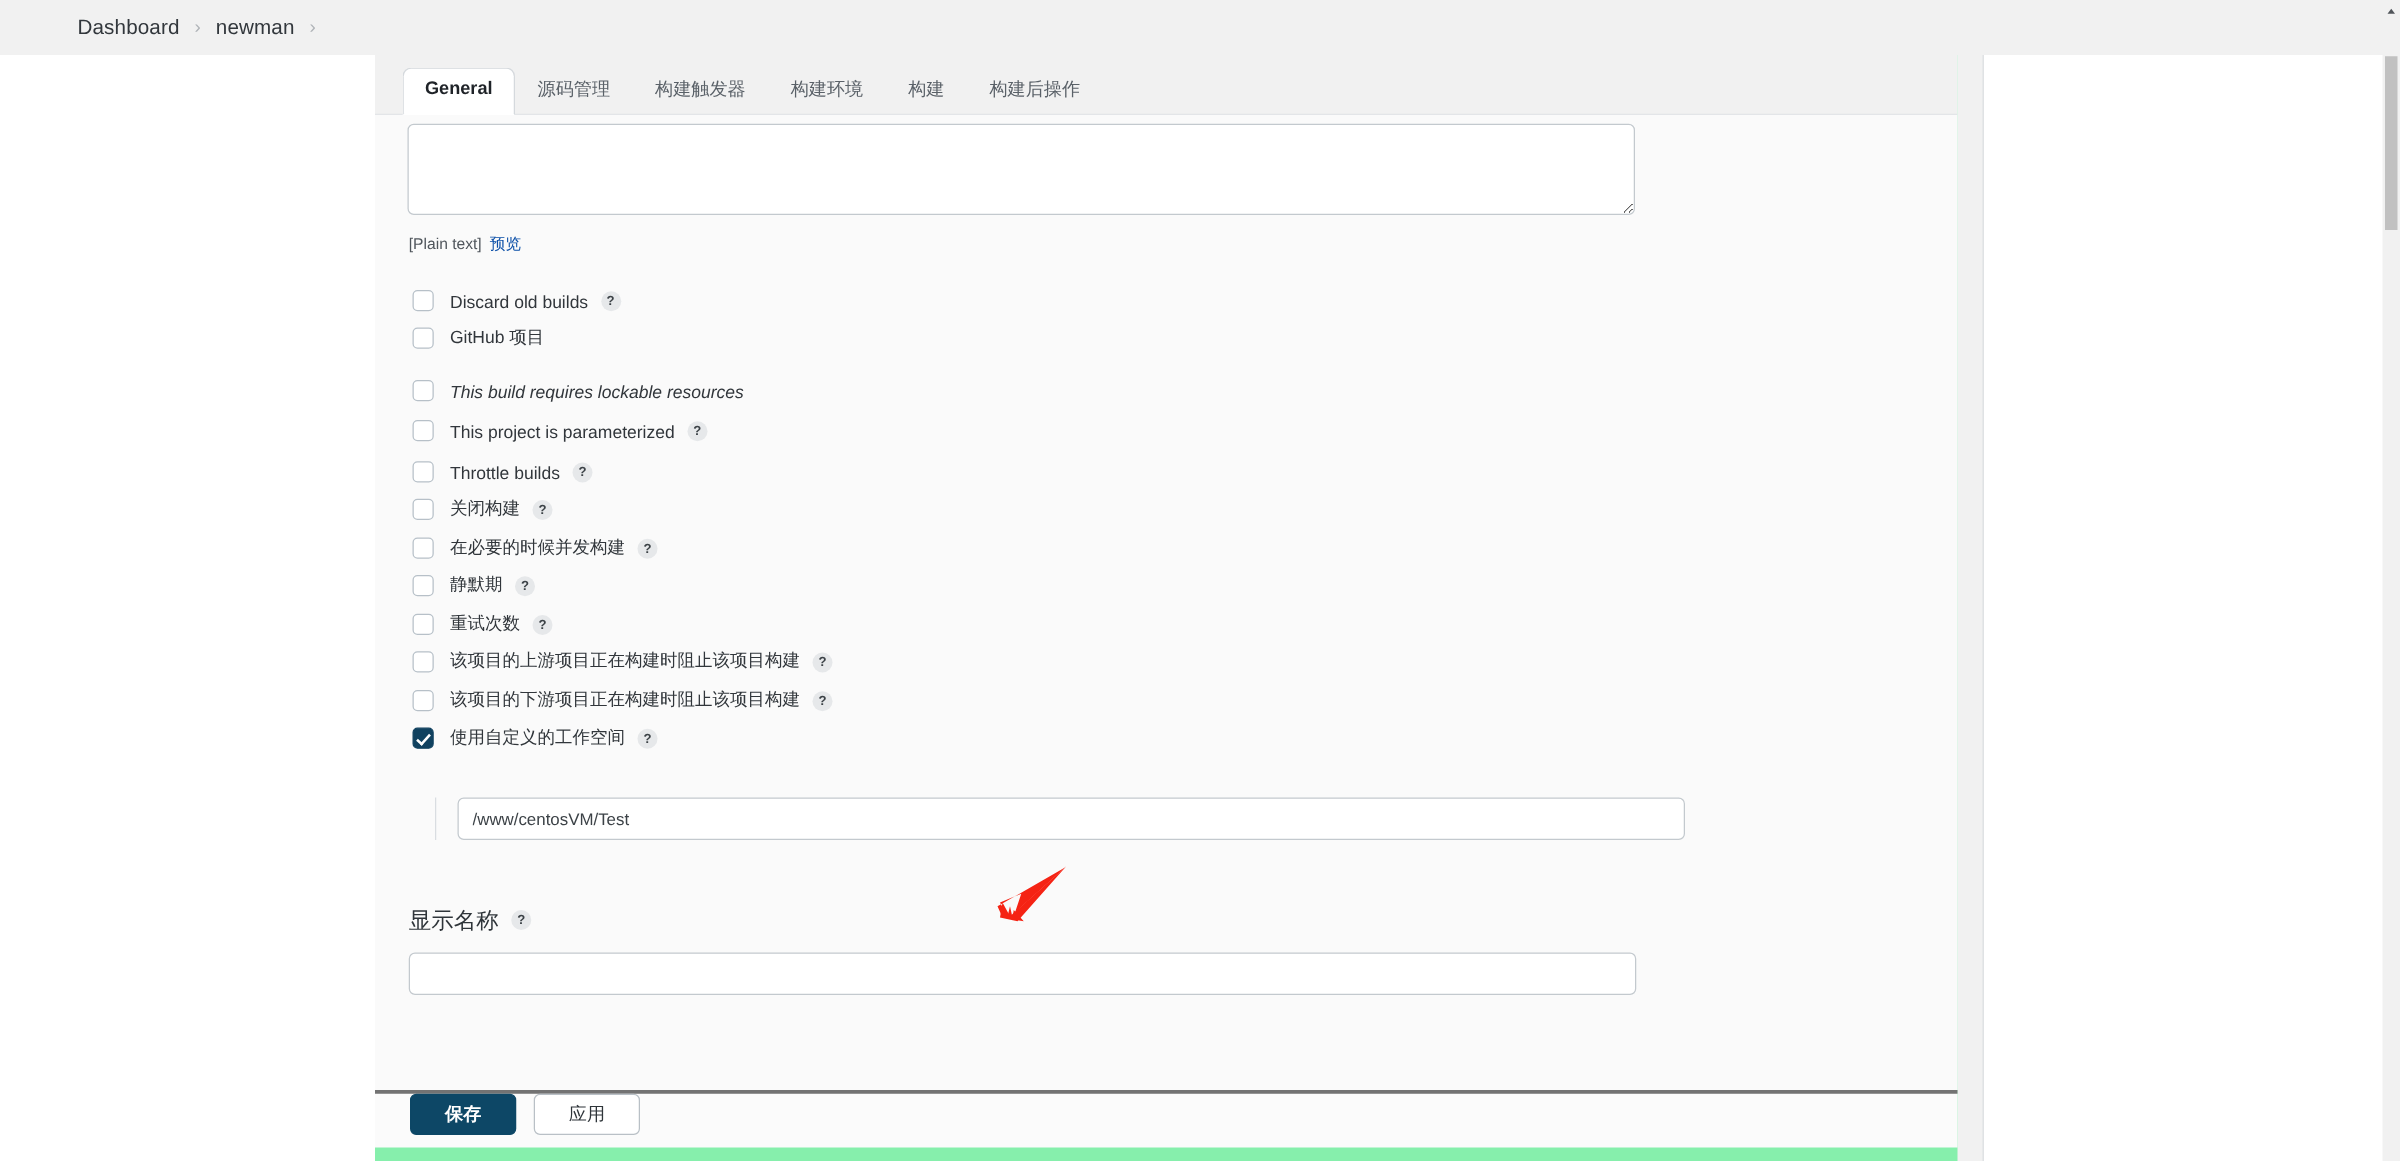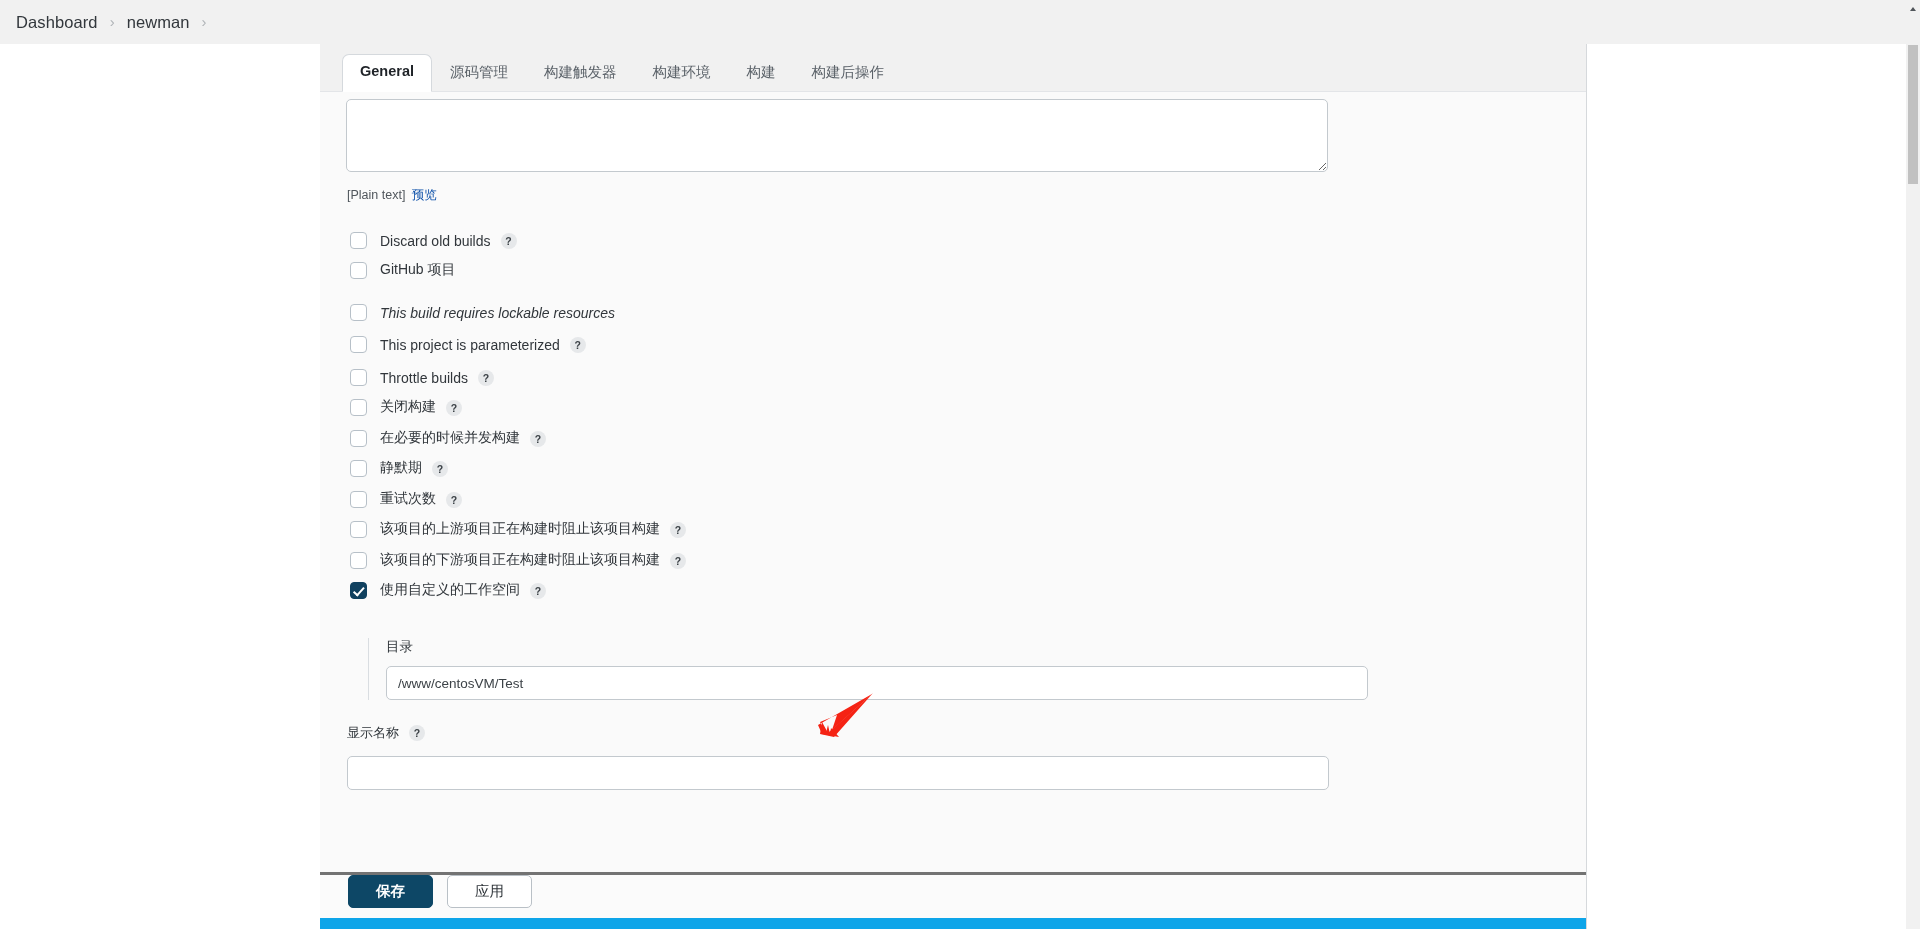--- a/index.html
+++ b/index.html
@@ -18,20 +18,21 @@
   }
 
   
   .breadcrumb-bar {
     height: 44px;
     background: #f1f1f1;
     display: flex;
     align-items: center;
     padding-left: 16px;
     box-sizing: border-box;
+    margin-left: 46px;
   }
   .crumb {
     font-size: 16.5px;
     color: #32373c;
     letter-spacing: .1px;
   }
   .crumb-sep {
     color: #b0b4b8;
     font-size: 15px;
     margin: 0 12px;
@@ -57,25 +58,25 @@
     left: 1586px; top: 0;
     width: 320px;
     height: 885px;
     background: #ffffff;
     border-left: 1px solid #d6d9dc;
   }
 
   
   .config-card {
     position: absolute;
-    left: 320px;
+    left: 300px;
     top: 0;
     width: 1266px;
     height: 885px;
-    background: #0ea5e9;
+    background: #86efac;
     box-sizing: border-box;
   }
   .card-inner {
     position: absolute;
     left: 0; top: 0;
     width: 1266px;
     height: 828px;
     background: #fafafa;
     overflow: hidden;
   }
@@ -258,21 +259,21 @@
     left: 27px;
     top: 632px;
     width: 1010px;
   }
   .dn-label-row {
     display: flex;
     align-items: center;
     margin-bottom: 14px;
   }
   .dn-label {
-    font-size: 13px;
+    font-size: 18px;
     color: #2f353a;
   }
   .dn-input {
     width: 982px;
     height: 31px;
   }
 
   
   .footer-bar {
     position: absolute;
@@ -461,21 +462,20 @@
 
           <div class="cb-row">
             <span class="cbox checked"></span>
             <span class="cb-label">使用自定义的工作空间</span>
             <span class="help">?</span>
           </div>
 
         </div>
 
         <div class="nested-block">
-          <div class="field-label">目录</div>
           <input class="text-input" type="text" value="/www/centosVM/Test" style="">
         </div>
 
         <div class="display-name-block">
           <div class="dn-label-row">
             <span class="dn-label">显示名称</span>
             <span class="help">?</span>
           </div>
           <input class="text-input dn-input" type="text" value="" style="">
         </div>

